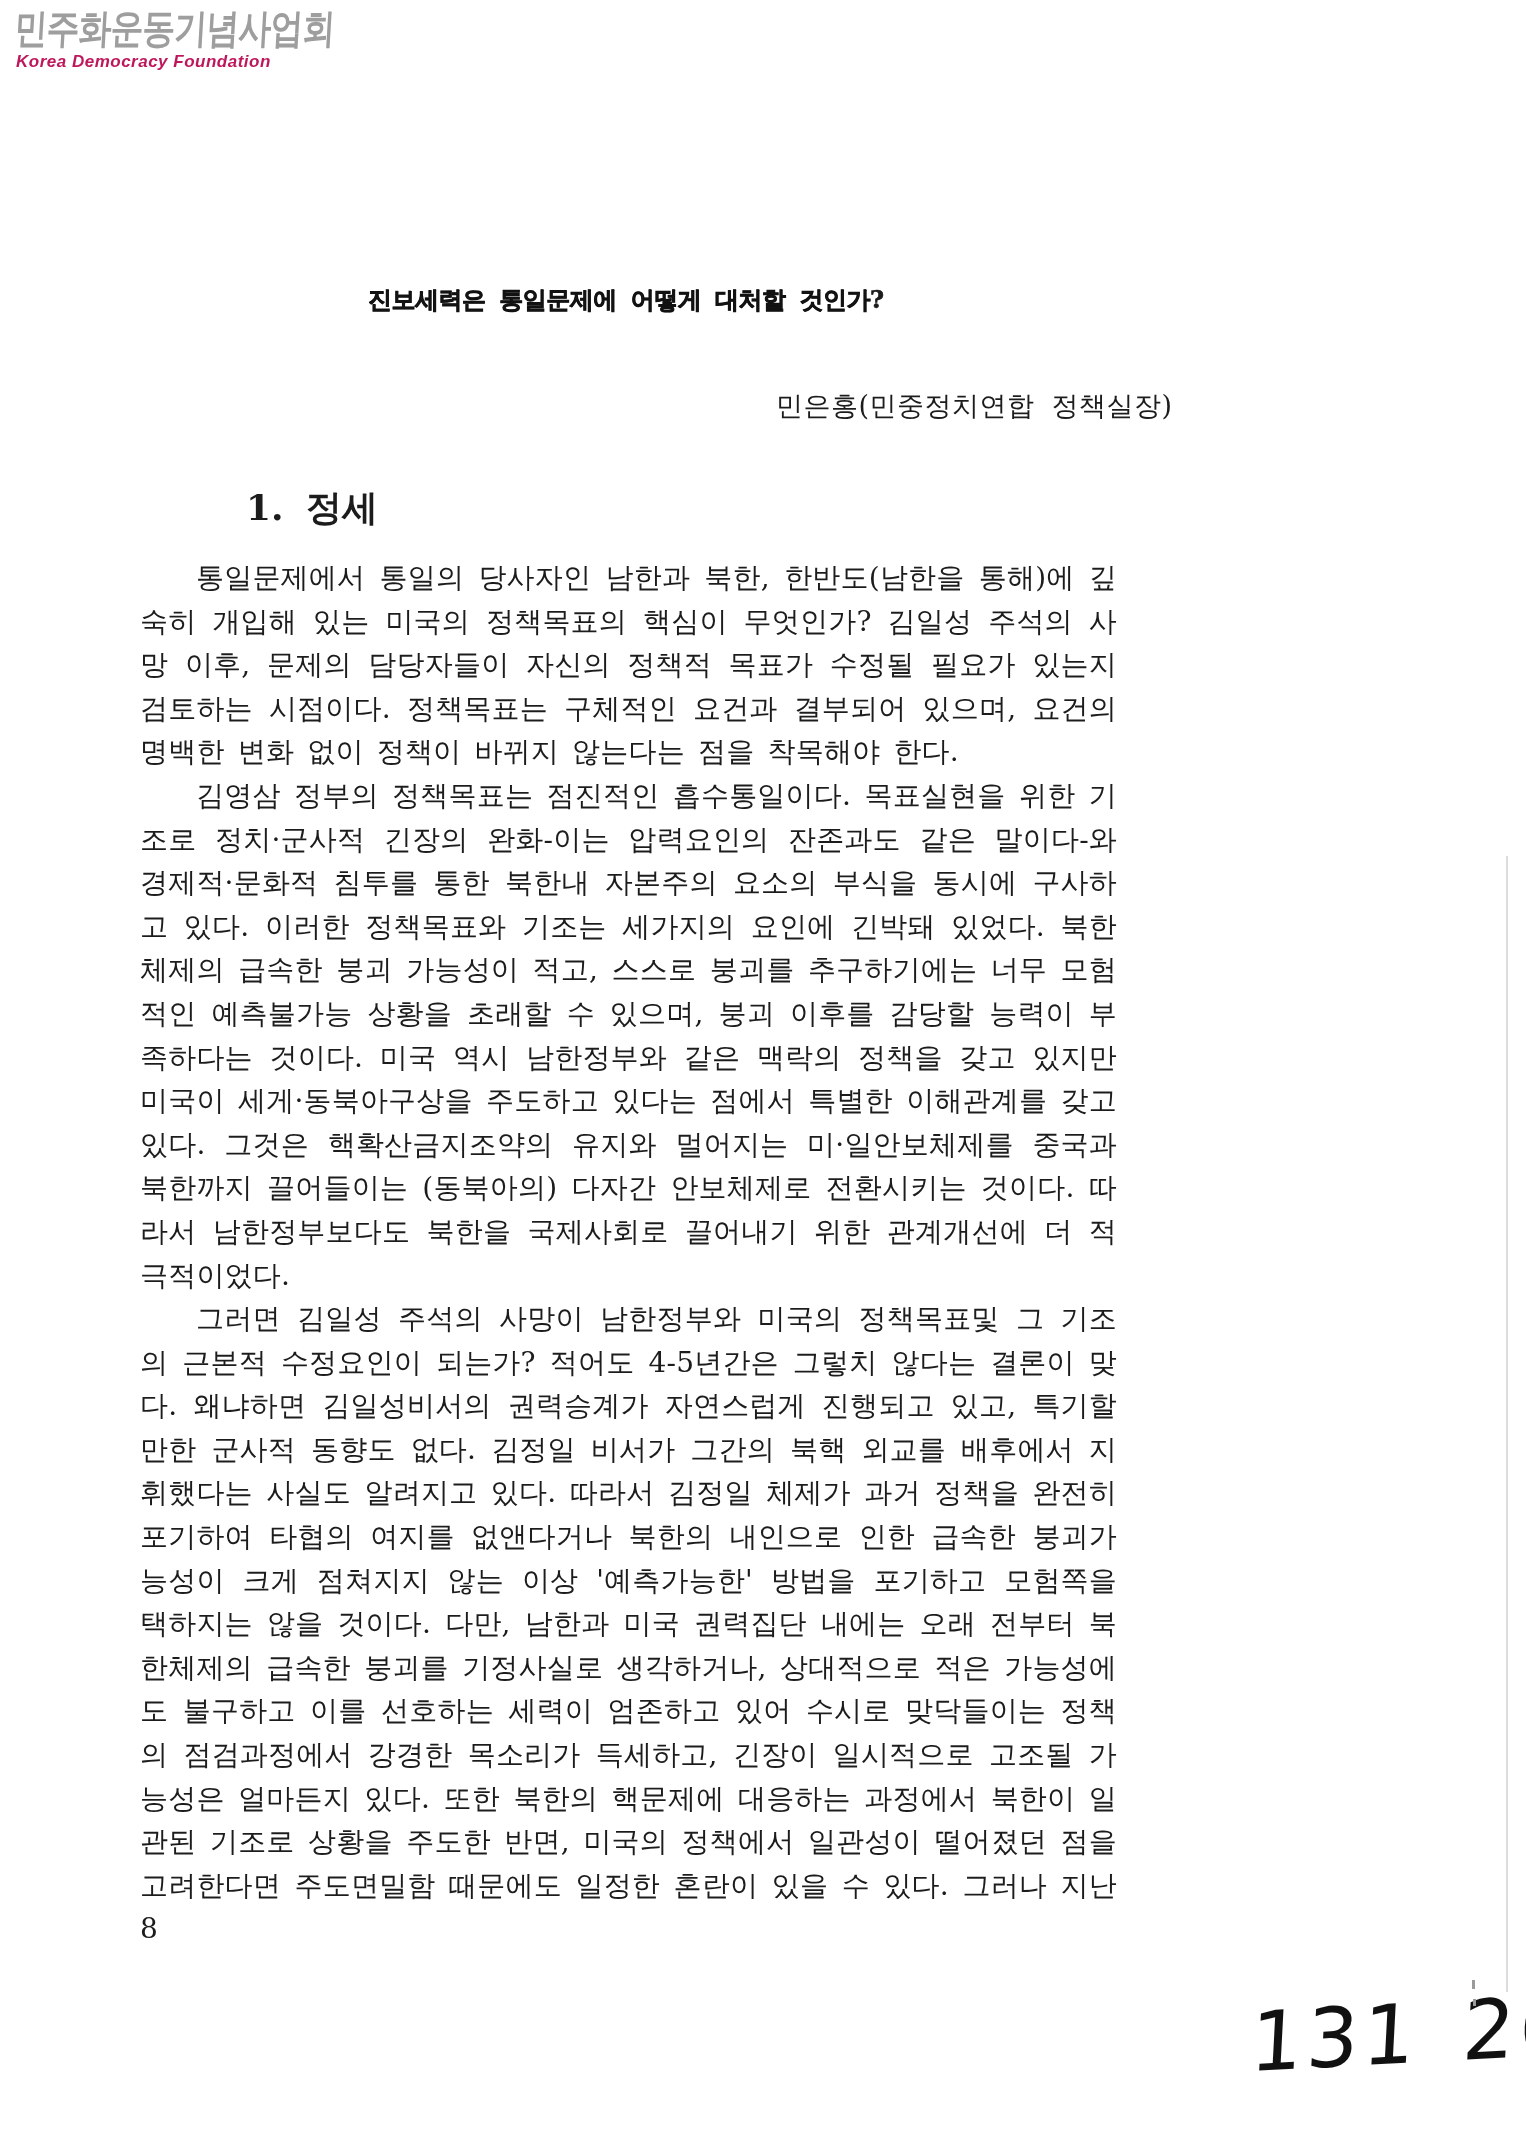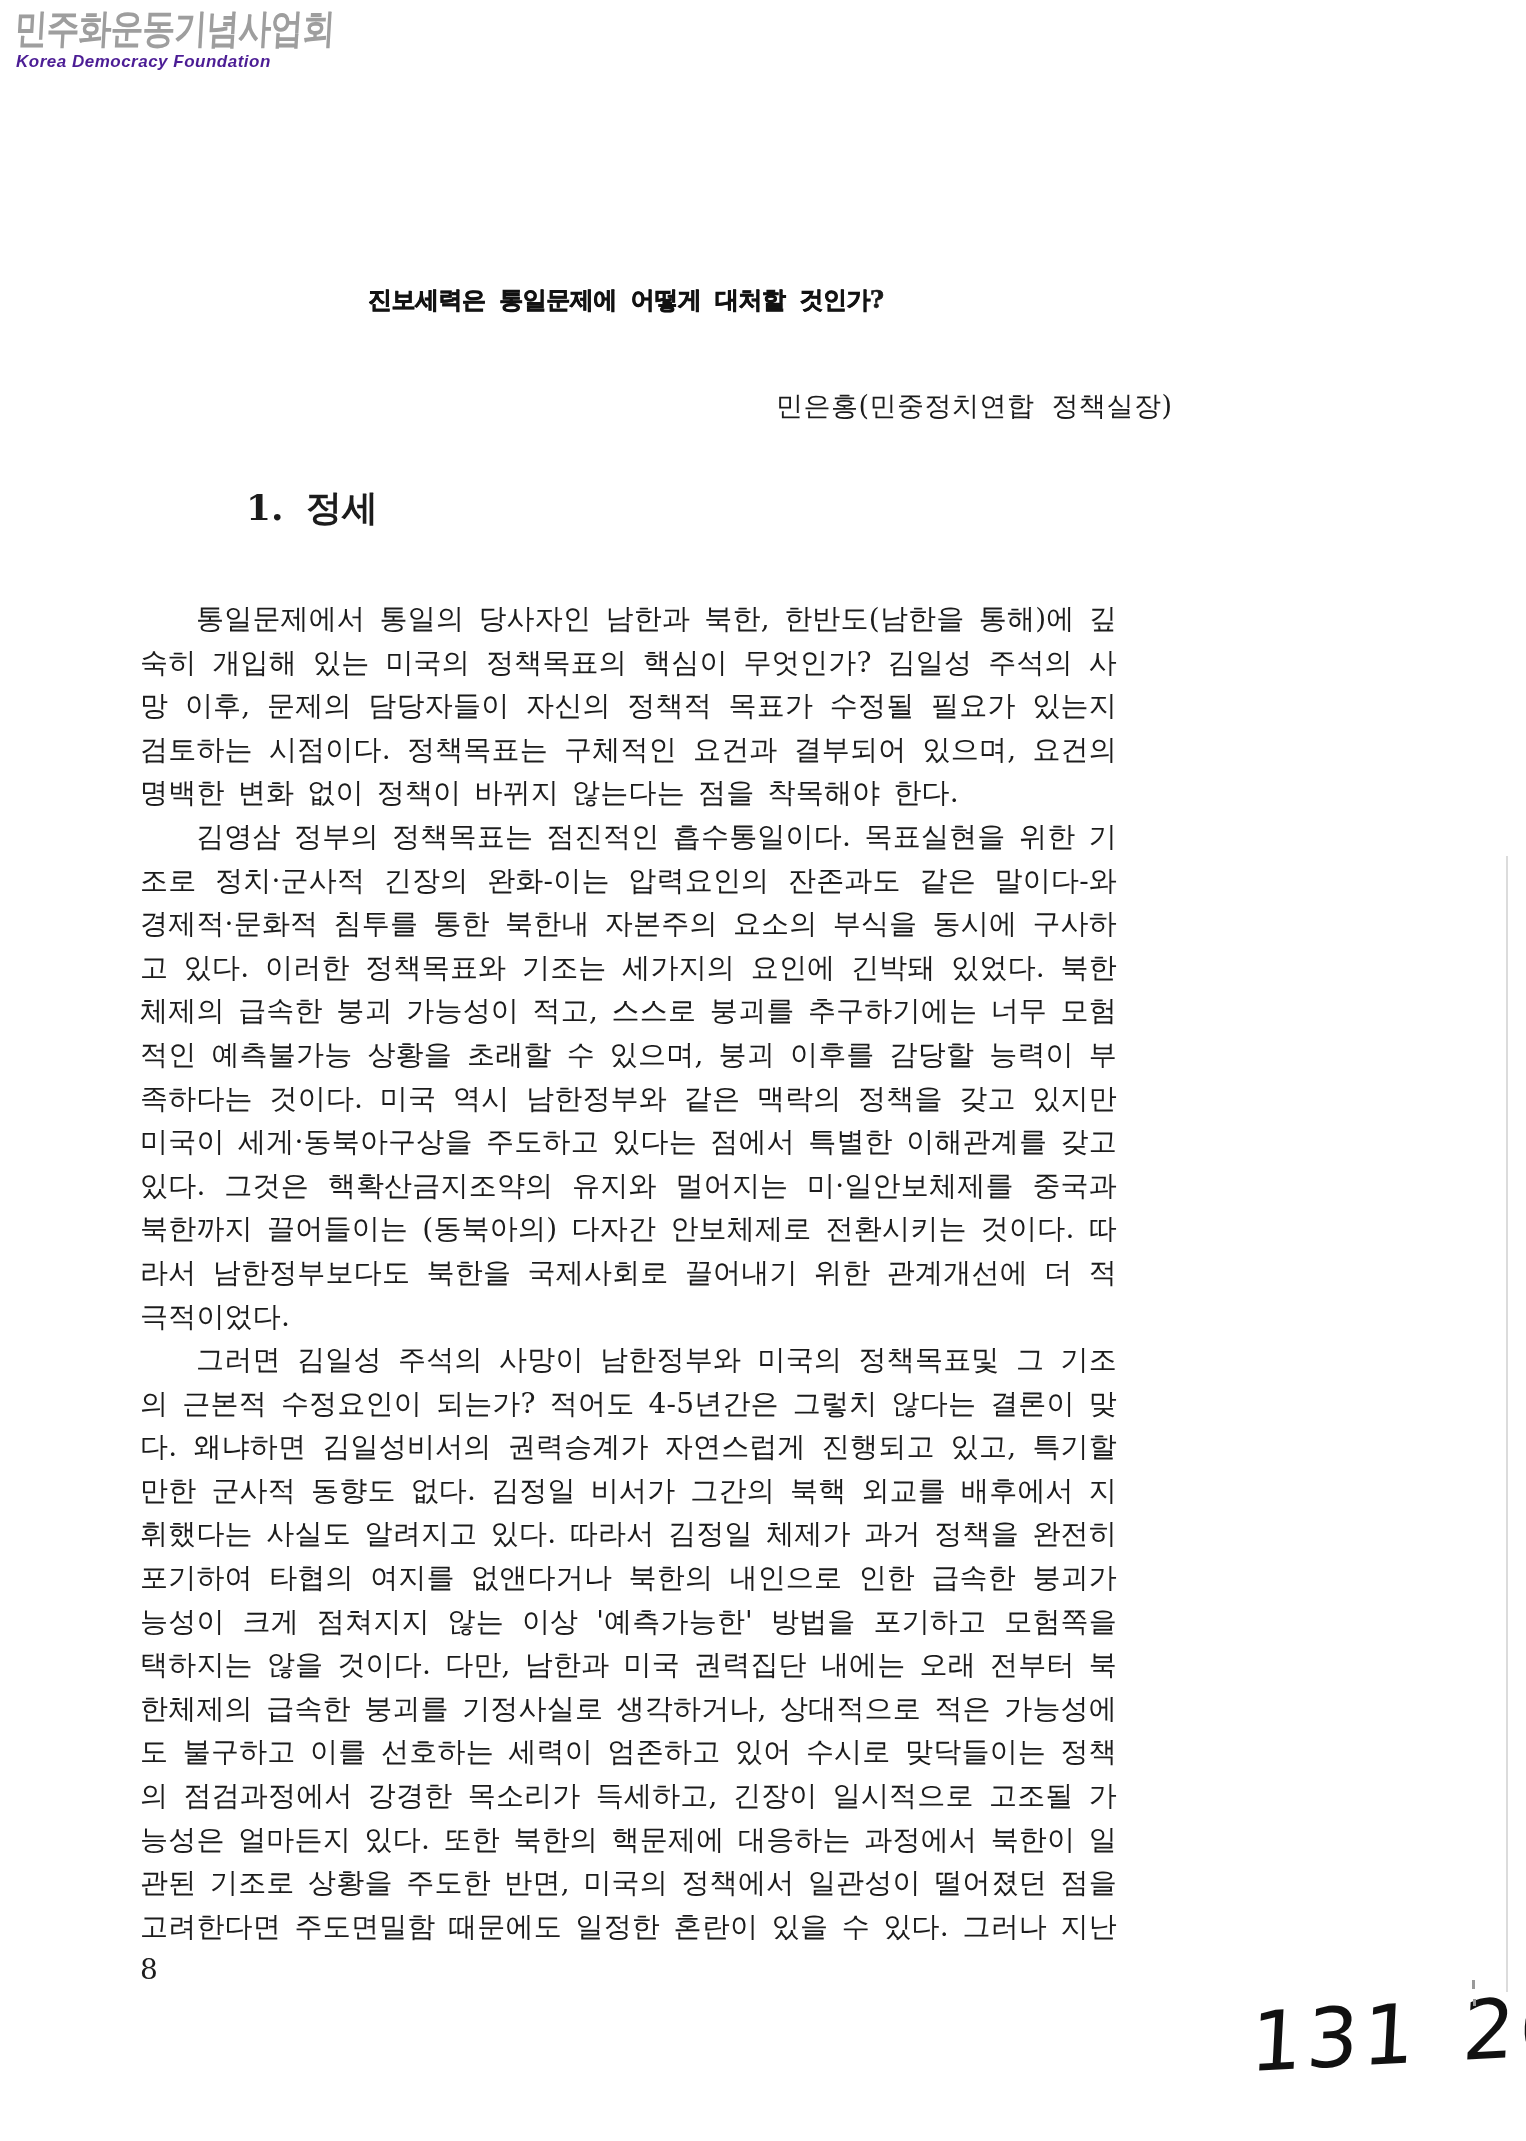--- a/index.html
+++ b/index.html
@@ -84,21 +84,20 @@
   .body-text {
     position: absolute;
     left: 140px;
     top: 556px;
     width: 977px;
     font-size: 28px;
     line-height: 43.6px;
     text-align: justify;
     letter-spacing: 0.2px;
     word-spacing: 4px;
-    margin-top: 41px;
   }
   .body-text p {
     margin: 0;
     text-indent: 56px;
   }
   
   .handwritten-number {
     position: absolute;
     left: 1248px;
     top: 1995px;
@@ -127,21 +126,21 @@
     background: #dcdcdc;
   }
 </style>
 </head>
 <body>
 
 <div id="page" style="color: rgb(28, 28, 28); background: rgb(255, 255, 255);">
 
   <div class="logo">
     <div class="logo-kr" style="color: rgb(158, 158, 158);">민주화운동기념사업회</div>
-    <div class="logo-en" style="color: #4c1d95;">Korea Democracy Foundation</div>
+    <div class="logo-en" style="color: #be185d;">Korea Democracy Foundation</div>
   </div>
 
 
   <div class="doc-title">진보세력은 통일문제에 어떻게 대처할 것인가?</div>
 
   <div class="doc-author">민은홍(민중정치연합 정책실장)</div>
 
   <div class="section-heading">1. 정세</div>
 
   <div class="body-text">

